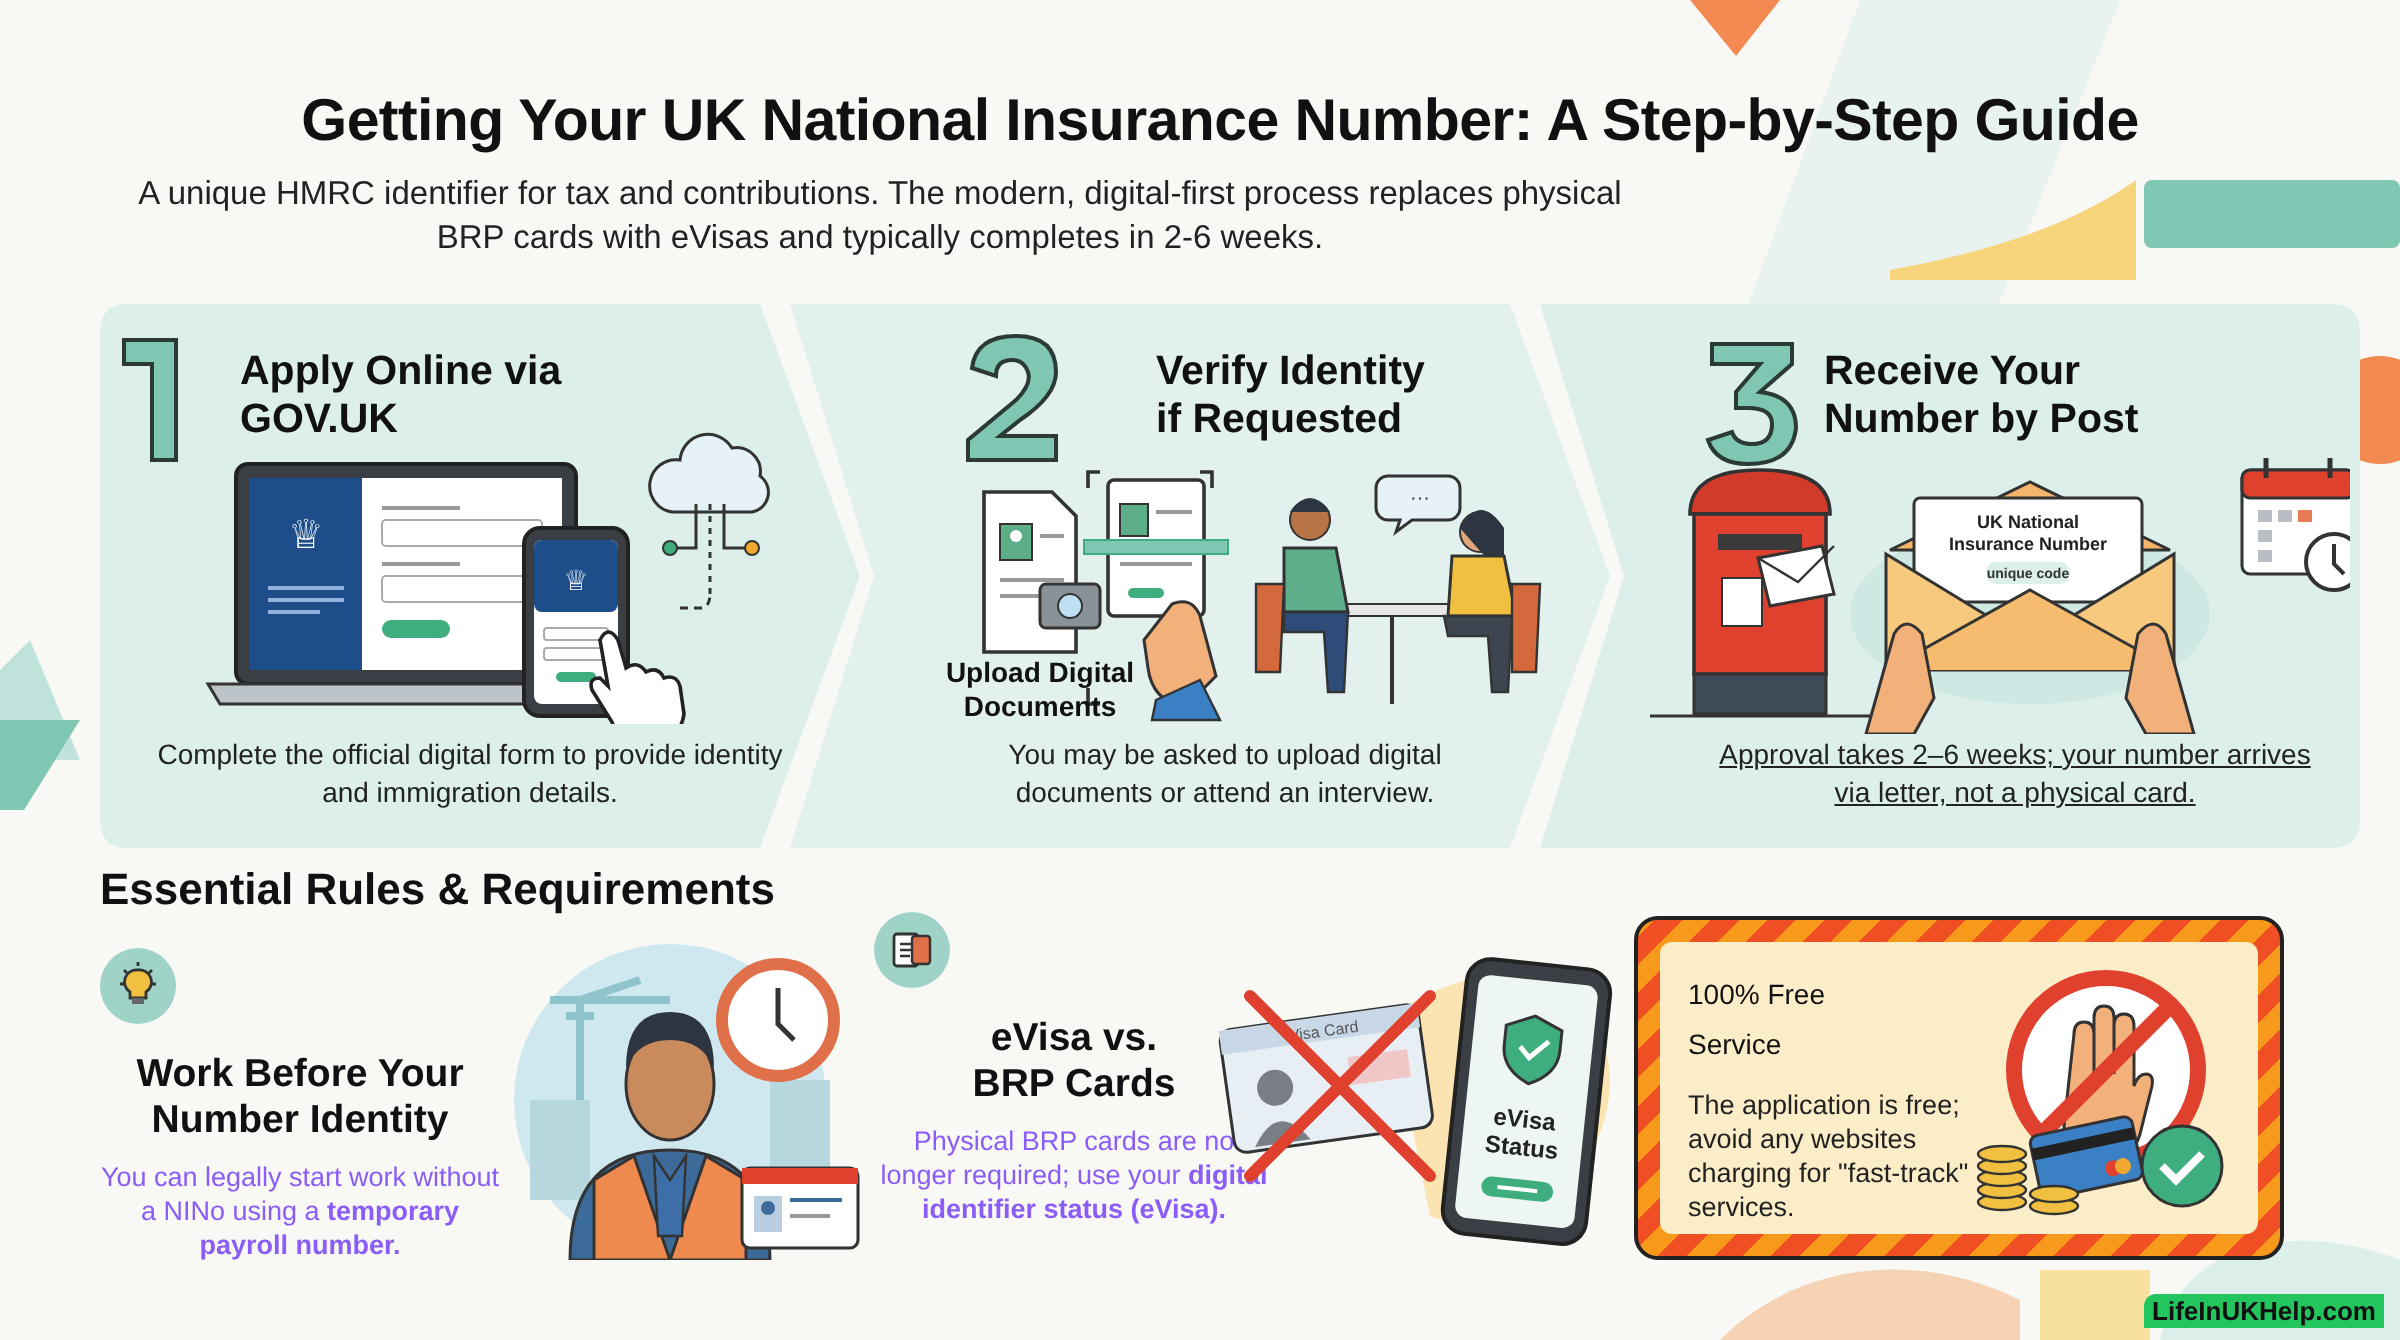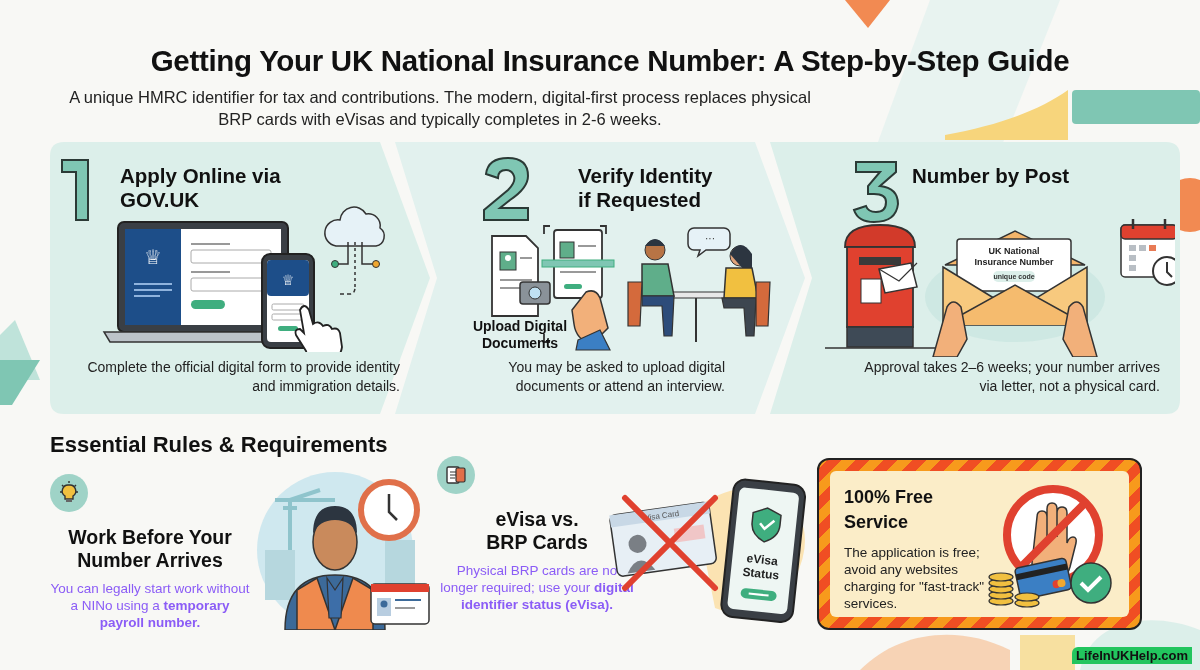--- a/index.html
+++ b/index.html
@@ -8,44 +8,44 @@
     background: #f8f8f5;
     font-family: "Liberation Sans", sans-serif;
     color: #1a1a1a;
     position: relative;
   }
   .deco { position: absolute; }
   .hdr { position: absolute; left: 50px; top: 44px; width: 1120px; text-align: center; }
   .hdr h1 { font-size: 29.5px; font-weight: 700; letter-spacing: -0.3px; color: #111; white-space: nowrap; }
   .hdr p { font-size: 16.5px; line-height: 22px; margin-top: 8px; width: 780px; color: #222; }
 
-  .steps { position: absolute; left: 50px; top: 142px; width: 1130px; height: 272px; }
+  .steps { position: absolute; left: 50px; top: 152px; width: 1130px; height: 272px; }
   .step { position: absolute; top: 0; height: 272px; }
   .step-bg { position: absolute; inset: 0; }
   .step-head { position: absolute; top: 12px; left: 0; display: flex; align-items: flex-start; }
   .step-num { width: 54px; height: 70px; }
   .step-title { font-size: 20.5px; font-weight: 700; line-height: 24px; margin-left: 8px; margin-top: 10px; color: #111; }
-  .step-desc { position: absolute; bottom: 18px; left: 0; right: 0; text-align: right; font-size: 14px; line-height: 19px; color: #222; }
+  .step-desc { position: absolute; bottom: 18px; left: 0; right: 0; text-align: center; font-size: 14px; line-height: 19px; color: #222; }
   .illu { position: absolute; }
 
   .rules-title { position: absolute; left: 50px; top: 432px; font-size: 22px; font-weight: 700; color: #111; }
   .rule { position: absolute; text-align: center; }
   .rule-icon { width: 38px; height: 38px; border-radius: 50%; background: #9fd3c7; display: flex; align-items: center; justify-content: center; }
   .rule-title { font-size: 19.5px; font-weight: 700; line-height: 23px; margin-top: 14px; color: #111; }
   .rule-desc { font-size: 13.5px; line-height: 17px; margin-top: 8px; color: #8b5cf6; }
   .rule-desc b { font-weight: 700; }
 
   .free-box {
     position: absolute; left: 817px; top: 458px; width: 325px; height: 172px;
     border-radius: 12px; border: 2px solid #222;
     background: repeating-linear-gradient(-45deg, #f79a1c 0 10px, #f04e23 10px 20px);
     padding: 11px;
   }
   .free-inner { width: 100%; height: 100%; background: #fbedc8; border-radius: 6px; position: relative; padding: 14px 0 0 14px; }
-  .free-title { font-size: 18px; font-weight: 700; line-height: 25px; color: #111; }
+  .free-title { font-size: 14px; font-weight: 400; line-height: 25px; color: #111; }
   .free-desc { font-size: 13.5px; line-height: 17px; margin-top: 9px; width: 150px; color: #222; }
   .brand { position: absolute; right: 8px; bottom: 6px; font-size: 13px; font-weight: 700; color: #111; background: #22c55e; padding: 1px 4px; border-radius: 6px 0 0 0; }
 </style>
 </head>
 <body>
 
 <svg class="deco" width="1200" height="670" style="left:0;top:0" viewBox="0 0 1200 670">
   <polygon points="930,0 1060,0 940,300 820,300" fill="#e3f1ef" opacity="0.8"></polygon>
   <polygon points="845,0 890,0 868,28" fill="#f28a52"></polygon>
   <path d="M945,135 C1000,125 1040,110 1068,90 L1068,140 L945,140 Z" fill="#f7d57c"></path>
@@ -173,20 +173,21 @@
 
   <div class="step" style="left:720px;width:410px;">
     <svg class="step-bg" width="410" height="272" viewBox="0 0 410 272">
       <path d="M0,0 L396,0 Q410,0 410,14 L410,258 Q410,272 396,272 L0,272 L42,136 Z" fill="#dcefea"></path>
     </svg>
     <div class="step-head" style="left:80px;">
       <svg class="step-num" viewBox="0 0 54 70">
         <path d="M6,8 L46,8 L46,18 L30,32 Q48,34 48,50 Q46,68 24,68 Q8,68 4,56 L16,52 Q18,58 26,58 Q36,58 36,48 Q36,40 24,40 L18,40 L18,32 L30,18 L6,18 Z" fill="#7fc6b3" stroke="#2b3a36" stroke-width="2"></path>
       </svg>
       <div class="step-title">
+        <div>Receive Your</div>
         <div>Number by Post</div>
       </div>
     </div>
     <svg class="illu" style="left:55px;top:75px" width="350" height="140" viewBox="0 0 350 140">
       <ellipse cx="190" cy="80" rx="90" ry="45" fill="#c7e6df" opacity="0.7"></ellipse>
 
       <path d="M20,30 q0,-22 35,-22 q35,0 35,22 z" fill="#d23a2a" stroke="#333" stroke-width="1.8"></path>
       <rect x="22" y="30" width="66" height="80" fill="#e0412f" stroke="#333" stroke-width="1.8"></rect>
       <rect x="34" y="40" width="42" height="8" fill="#3a3a3a"></rect>
       <rect x="36" y="62" width="20" height="24" fill="#fff" stroke="#333"></rect>
@@ -211,37 +212,37 @@
       <line x1="308" y1="2" x2="308" y2="12" stroke="#333" stroke-width="2.5"></line>
       <line x1="340" y1="2" x2="340" y2="12" stroke="#333" stroke-width="2.5"></line>
       <rect x="304" y="28" width="7" height="6" fill="#b8bec4"></rect>
       <rect x="314" y="28" width="7" height="6" fill="#b8bec4"></rect>
       <rect x="324" y="28" width="7" height="6" fill="#e87a55"></rect>
       <rect x="304" y="38" width="7" height="6" fill="#b8bec4"></rect>
       <rect x="304" y="48" width="7" height="6" fill="#b8bec4"></rect>
       <circle cx="342" cy="54" r="14" fill="#fff" stroke="#333" stroke-width="2"></circle>
       <path d="M342,45 v10 l5,5" fill="none" stroke="#333" stroke-width="2"></path>
     </svg>
-    <div class="step-desc" style="padding:0 20px 0 85px;">Approval takes 2–6 weeks; your number arrives via letter, not a physical card.</div>
+    <div class="step-desc" style="padding:0 20px 0 85px;text-decoration:underline;">Approval takes 2–6 weeks; your number arrives via letter, not a physical card.</div>
   </div>
 </div>
 
 <div class="rules-title">Essential Rules &amp; Requirements</div>
 
 <div class="rule" style="left:50px;top:474px;width:200px;">
   <div class="rule-icon">
     <svg width="26" height="26" viewBox="0 0 26 26">
       <path d="M13,5 a6,6 0 0 1 4,11 v3 h-8 v-3 a6,6 0 0 1 4,-11 z" fill="#f1c040" stroke="#333" stroke-width="1.4"></path>
       <rect x="10" y="19" width="6" height="3" fill="#666"></rect>
       <path d="M4,12 h2 M20,12 h2 M6,5 l1.5,1.5 M20,5 l-1.5,1.5 M13,1 v2" stroke="#333" stroke-width="1.4"></path>
     </svg>
   </div>
   <div class="rule-title">
     <div>Work Before Your</div>
-    <div>Number Arrives</div>
+    <div>Number Identity</div>
   </div>
   <div class="rule-desc">
     <span>You can legally start work without a NINo using a </span><b>temporary payroll number.</b>
   </div>
 </div>
 <svg class="deco" style="left:235px;top:470px" width="200" height="160" viewBox="0 0 200 160">
   <circle cx="100" cy="80" r="78" fill="#cfe8ef"></circle>
   <path d="M40,30 h60 M55,30 v100 M48,38 l14,0 M55,30 l30,-10" stroke="#8fc4cc" stroke-width="4" fill="none"></path>
   <rect x="30" y="80" width="30" height="50" fill="#b6d7de"></rect>
   <rect x="150" y="70" width="30" height="60" fill="#b6d7de"></rect>

